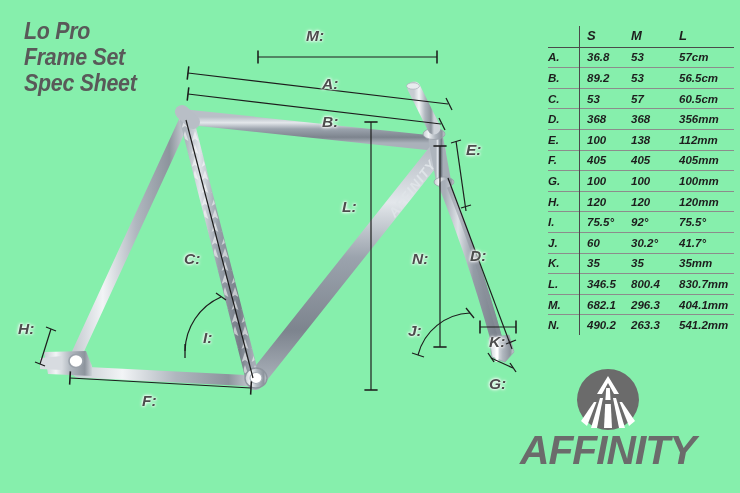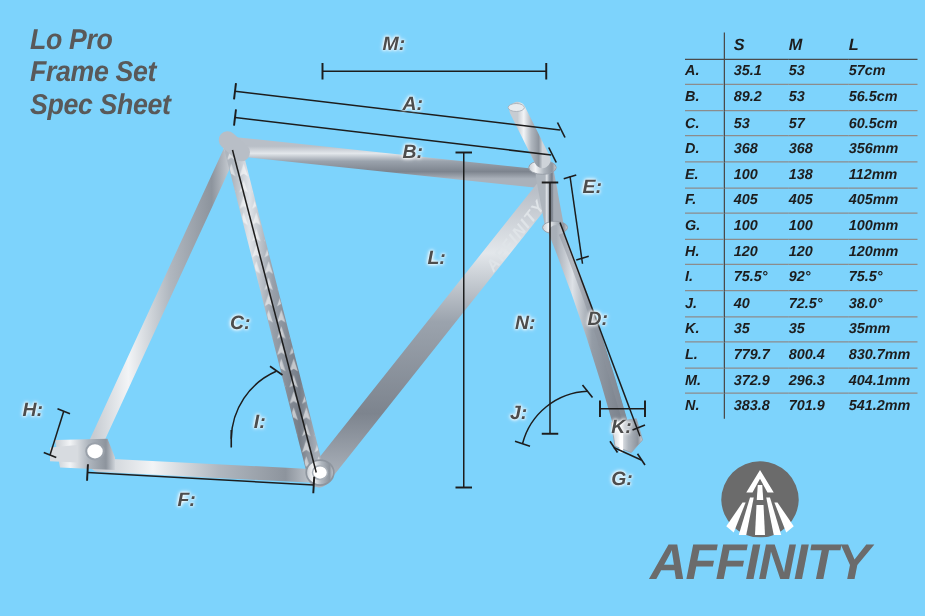--- a/index.html
+++ b/index.html
@@ -3,21 +3,21 @@
 <meta charset="utf-8">
 <style>
   html,body{margin:0;padding:0;}
   body{
     width:740px;height:493px;
     background:#ffffff;
     font-family:"Liberation Sans", sans-serif;
     overflow:hidden;
     position:relative;
   }
-  #root{position:relative;width:740px;height:493px;overflow:hidden;background:#7dd3fc;}
+  #root{position:relative;width:740px;height:493px;overflow:hidden;background:#86efac;}
 
   
   .title-block{
     position:absolute;left:24px;top:18px;
     font-family:"Liberation Sans", sans-serif;
     font-weight:bold;font-style:italic;
     font-size:23px;line-height:26px;
     color:#595959;letter-spacing:-0.3px;
     transform:scaleX(0.93);transform-origin:left top;
     white-space:nowrap;
@@ -250,21 +250,21 @@
       <tr class="head">
         <th class="col-key th-key"></th>
         <th class="col-s">S</th>
         <th class="col-m">M</th>
         <th class="col-l">L</th>
       </tr>
     </thead>
     <tbody>
       <tr>
         <td class="col-key">A.</td>
-        <td class="col-s">35.1</td>
+        <td class="col-s">36.8</td>
         <td class="col-m">53</td>
         <td class="col-l">57cm</td>
       </tr>
       <tr>
         <td class="col-key">B.</td>
         <td class="col-s">89.2</td>
         <td class="col-m">53</td>
         <td class="col-l">56.5cm</td>
       </tr>
       <tr>
@@ -304,46 +304,46 @@
         <td class="col-l">120mm</td>
       </tr>
       <tr>
         <td class="col-key">I.</td>
         <td class="col-s">75.5°</td>
         <td class="col-m">92°</td>
         <td class="col-l">75.5°</td>
       </tr>
       <tr>
         <td class="col-key">J.</td>
-        <td class="col-s">40</td>
-        <td class="col-m">72.5°</td>
-        <td class="col-l">38.0°</td>
+        <td class="col-s">60</td>
+        <td class="col-m">30.2°</td>
+        <td class="col-l">41.7°</td>
       </tr>
       <tr>
         <td class="col-key">K.</td>
         <td class="col-s">35</td>
         <td class="col-m">35</td>
         <td class="col-l">35mm</td>
       </tr>
       <tr>
         <td class="col-key">L.</td>
-        <td class="col-s">779.7</td>
+        <td class="col-s">346.5</td>
         <td class="col-m">800.4</td>
         <td class="col-l">830.7mm</td>
       </tr>
       <tr>
         <td class="col-key">M.</td>
-        <td class="col-s">372.9</td>
+        <td class="col-s">682.1</td>
         <td class="col-m">296.3</td>
         <td class="col-l">404.1mm</td>
       </tr>
       <tr>
         <td class="col-key">N.</td>
-        <td class="col-s">383.8</td>
-        <td class="col-m">701.9</td>
+        <td class="col-s">490.2</td>
+        <td class="col-m">263.3</td>
         <td class="col-l">541.2mm</td>
       </tr>
     </tbody>
   </table>
 
   <div class="logo-wrap">
     <svg class="logo-mark" viewBox="0 0 72 62">
       <path d="M36 1 A31 31 0 0 1 67 32 A31 31 0 0 1 36 62 A31 31 0 0 1 5 32 A31 31 0 0 1 36 1 Z" fill="#6b6b6b"></path>
       <path d="M36 8 L47 26 L42 26 L36 15 L30 26 L25 26 Z" fill="#ffffff"></path>
       <path d="M34.2 20 L37.8 20 L38.6 32 L33.4 32 Z" fill="#ffffff"></path>

